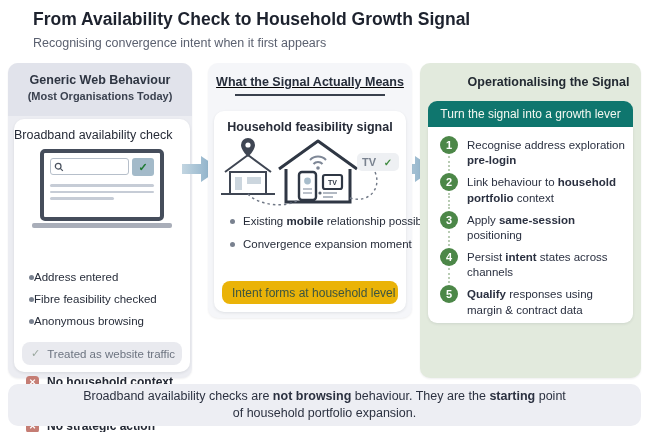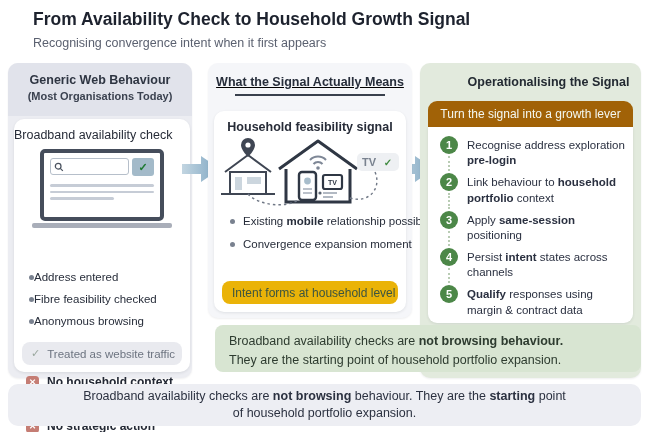--- a/index.html
+++ b/index.html
@@ -52,21 +52,21 @@
   .hfs-title{margin-top:9px;text-align:center;font-weight:700;font-size:12.5px;color:#272c38;}
   .house-illo{display:block;margin:2px auto 0;}
   .blist2{position:absolute;left:16px;right:4px;top:104px;}
   .brow2{display:flex;align-items:center;gap:8px;margin-bottom:11px;font-size:11.5px;color:#272d3a;white-space:nowrap;}
   .pill-green{position:absolute;left:8px;right:8px;top:170px;height:23px;background:#eab308;border-radius:8px;
     display:flex;align-items:center;padding-left:10px;font-size:12px;color:#3c5440;box-sizing:border-box;}
 
   
   .col3{left:420px;width:221px;height:315px;background:#e2eadd;}
   .col3-h{margin-top:12px;text-align:center;font-size:12.5px;font-weight:700;color:#232a32;padding-left:36px;}
-  .col3-banner{position:absolute;left:8px;top:38px;width:205px;height:26px;background:#a16207;border-radius:9px 9px 0 0;
+  .col3-banner{position:absolute;left:8px;top:38px;width:205px;height:26px;background:#0f766e;border-radius:9px 9px 0 0;
     display:flex;align-items:center;justify-content:center;font-size:12px;color:#f4f8f1;box-sizing:border-box;}
   .col3-card{left:8px;top:64px;width:205px;height:196px;border-radius:0 0 9px 9px;padding:9px 8px 6px 12px;box-sizing:border-box;}
   .step{display:flex;gap:9px;}
   .snum{width:18px;display:flex;flex-direction:column;align-items:center;flex:0 0 auto;}
   .circle{width:18px;height:18px;border-radius:50%;background:#4c8748;color:#fff;font-size:11px;font-weight:700;
     display:flex;align-items:center;justify-content:center;flex:0 0 auto;}
   .tail{width:0;border-left:2px dotted #b9ccb4;flex:1;min-height:5px;margin:2px 0;}
   .stext{font-size:11.5px;color:#2a3040;line-height:1.32;padding-top:2px;padding-bottom:5px;}
 
   
@@ -267,18 +267,17 @@
       </div>
       <div class="step">
         <div class="snum">
             <div class="circle">5</div>
           </div>
         <div class="stext"><b>Qualify</b><span> responses using margin &amp; contract data</span></div>
       </div>
     </div>
   </div>
 
-  <div class="mid-banner"><span>Broadband availability checks are </span><b>not browsing behaviour.</b><br><span>They are the starting point of household portfolio expansion.</span></div>
   <div class="footer">
     <div class="footer-inner"><span>Broadband availability checks are </span><b>not browsing</b><span> behaviour. They are the </span><b>starting</b><span> point of household portfolio expansion.</span></div>
   </div>
 
 </div>
 
 </body></html>

